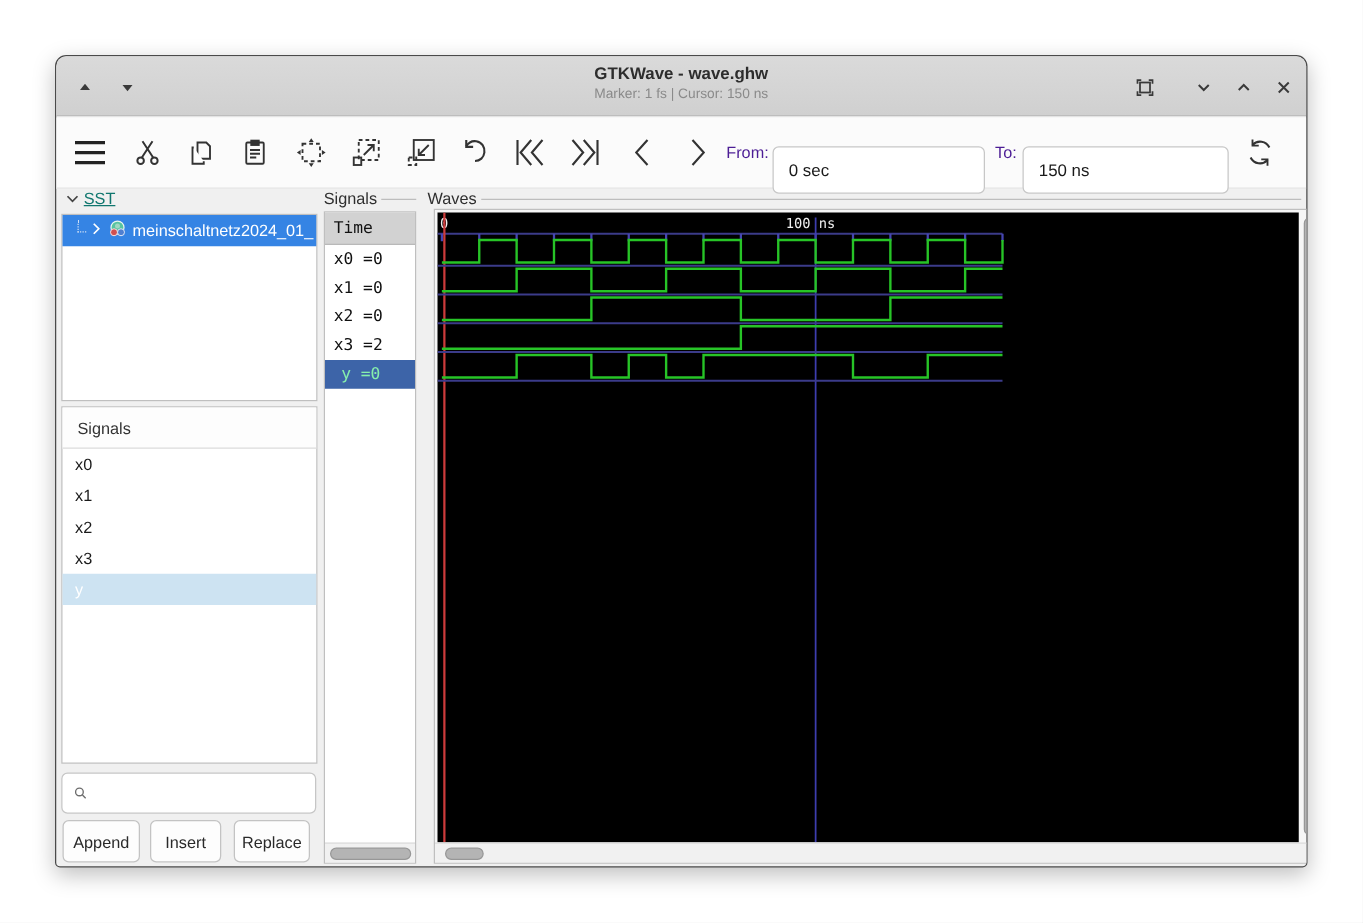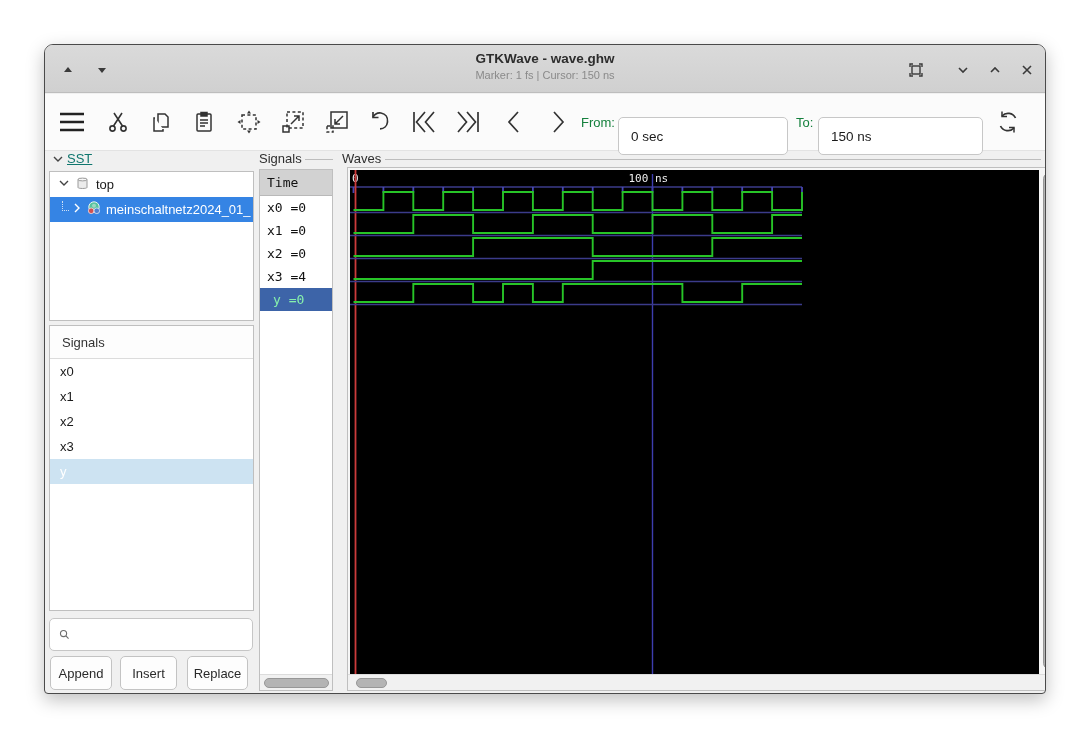--- a/index.html
+++ b/index.html
@@ -16,21 +16,21 @@
   .tb-title { font-size:13.5px; font-weight:bold; color:#2d2d2d; }
   .tb-sub { font-size:11px; color:#8a8a8a; margin-top:3px; }
   .tb-btn { position:absolute; top:12px; width:26px; height:26px; display:flex; align-items:center; justify-content:center; border-radius:4px; }
   .tb-btn svg { display:block; }
 
   
   .toolbar { position:absolute; left:0; top:49px; width:100%; height:57px; background:#fbfbfb; border-bottom:1px solid #e3e3e3; }
   .tool { position:absolute; top:50%; transform:translate(-50%,-50%); width:38px; height:38px;
           display:flex; align-items:center; justify-content:center; border-radius:4px; }
   .tool svg { display:block; }
-  .tool-label { position:absolute; top:50%; transform:translateY(-50%); font-size:13px; color:#15803d; }
+  .tool-label { position:absolute; top:50%; transform:translateY(-50%); font-size:13px; color:#4c1d95; }
   .tool-input { position:absolute; top:7px; height:38px; background:#fff; border:1px solid #c7c7c7; border-radius:5px;
                 font-size:13.5px; color:#1a1a1a; padding:0 12px; font-family:"Liberation Sans",sans-serif;margin-top:16px; }
 
   
   .panel { position:absolute; background:#fff; border:1px solid #bfbfbf; }
   .frame-label { position:absolute; font-size:13px; color:#2e2e2e; height:16px; line-height:16px; white-space:nowrap; }
   .frame-line { position:absolute; height:1px; background:#bdbdbd; top:114px; }
 
   
   .sst-header { position:absolute; left:7px; top:106px; font-size:13px; color:#0f766e; display:flex; align-items:center; gap:3px;text-decoration:underline; }
@@ -192,34 +192,20 @@
     </div>
 
     <div class="sst-header">
       <svg width="12" height="12" viewBox="0 0 12 12" fill="none" stroke="#444" stroke-width="1.4">
           <path d="M2 4 L6 8 L10 4"></path>
         </svg>
       <span>SST</span>
     </div>
 
     <div class="panel" style="left:4px; top:126px; width:205px; height:150px;">
-      <div class="tree-row">
-        <span style="margin-left:8px;">
-          <svg width="12" height="12" viewBox="0 0 12 12" fill="none" stroke="#444" stroke-width="1.4">
-              <path d="M2 4 L6 8 L10 4"></path>
-            </svg>
-        </span>
-        <span style="margin-left:5px;">
-          <svg width="15" height="15" viewBox="0 0 15 15">
-              <path d="M3 3.5 C3 2.2 12 2.2 12 3.5 V11.5 C12 12.8 3 12.8 3 11.5 Z" fill="#ececec" stroke="#9a9a9a"></path>
-              <ellipse cx="7.5" cy="3.5" rx="4.5" ry="1.4" fill="#f8f8f8" stroke="#9a9a9a"></ellipse>
-            </svg>
-        </span>
-        <span style="margin-left:6px;">top</span>
-      </div>
       <div class="tree-row selected">
         <span style="margin-left:12px; border-left:1px dotted #cfe0f5; border-bottom:1px dotted #cfe0f5; width:7px; height:10px; margin-top:-8px;"></span>
         <span style="margin-left:2px;">
           <svg width="12" height="12" viewBox="0 0 12 12" fill="none" stroke="#fff" stroke-width="1.4">
               <path d="M4 2 L8 6 L4 10"></path>
             </svg>
         </span>
         <span style="margin-left:3px;">
           <svg width="16" height="16" viewBox="0 0 16 16">
             <circle cx="8" cy="7" r="5.2" fill="#57c4a0" stroke="#e8f5ee" stroke-width="1"></circle>
@@ -254,21 +240,21 @@
     <div class="btn" style="left:142px; width:61px;">Replace</div>
 
     <span class="frame-label" style="left:214px; top:106px;">Signals</span>
     <div class="frame-line" style="left:260px; width:28px;"></div>
 
     <div class="panel" style="left:214px; top:124px; width:74px; height:522px;">
       <div class="time-header mono">Time</div>
       <div class="sig-row mono">x0 =0</div>
       <div class="sig-row mono">x1 =0</div>
       <div class="sig-row mono">x2 =0</div>
-      <div class="sig-row mono">x3 =4</div>
+      <div class="sig-row mono">x3 =2</div>
       <div class="sig-row mono selected">y =0</div>
       <div class="hscroll" style="left:0; bottom:0; width:72px; height:16px;">
         <div class="thumb" style="left:4px; top:3px; width:65px; height:10px;"></div>
       </div>
     </div>
 
     <span class="frame-label" style="left:297px; top:106px;">Waves</span>
     <div class="frame-line" style="left:340px; width:656px;"></div>
 
     <div class="panel" style="left:290px; top:122px; width:708px; height:524px; background:#f6f6f6;margin-left:12px;">

